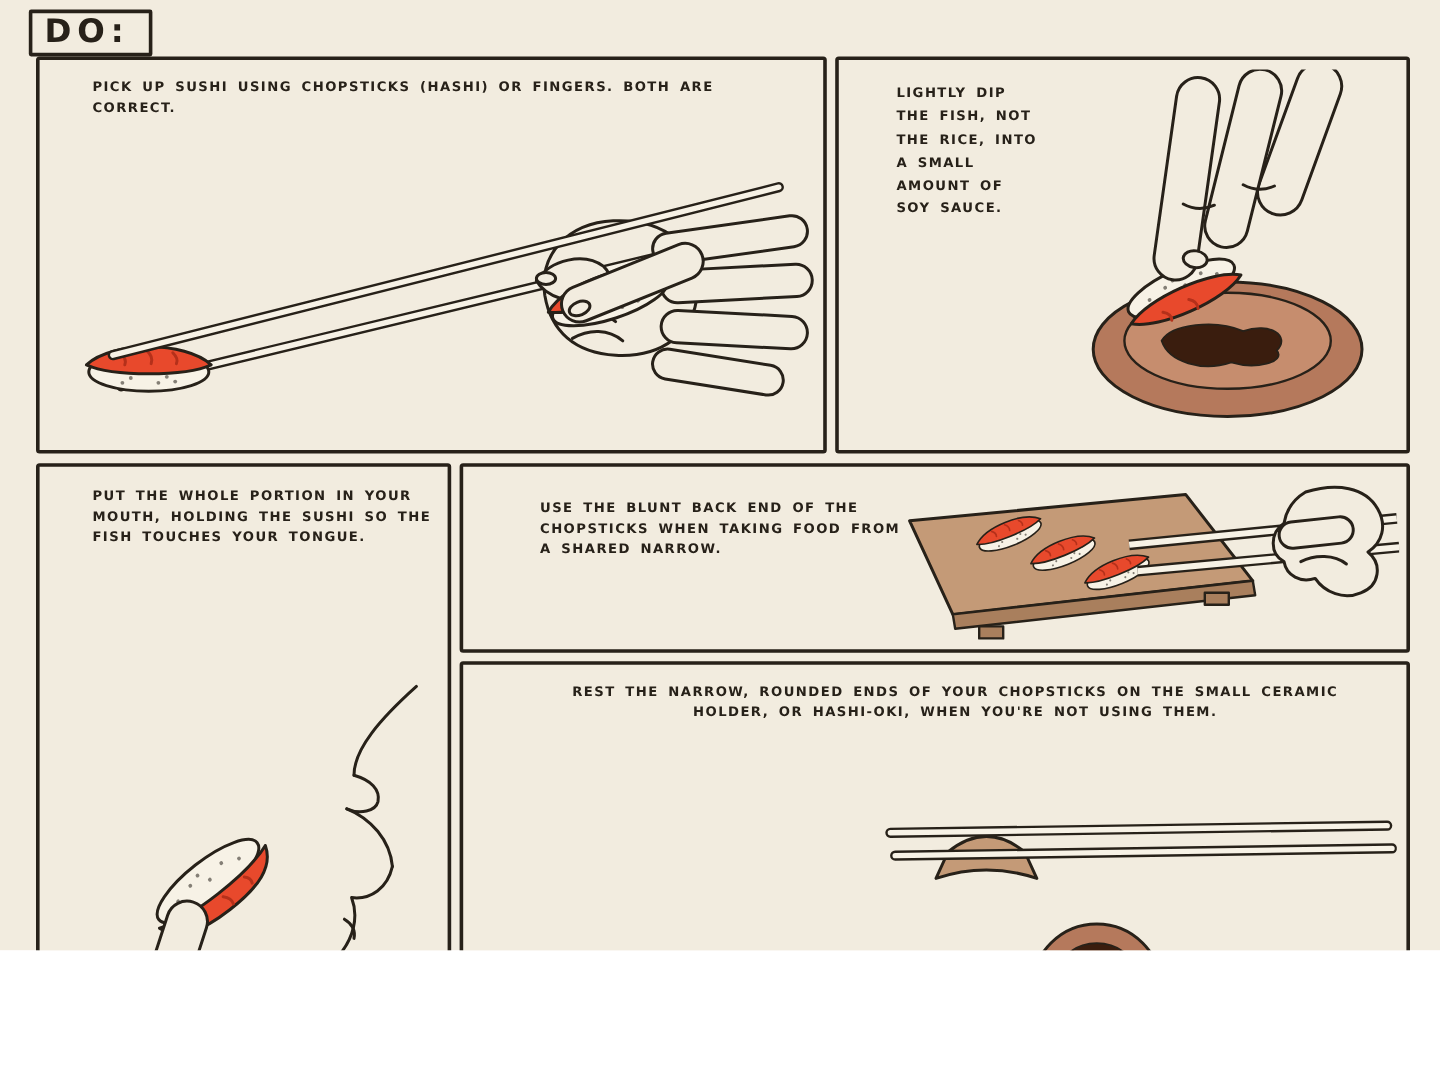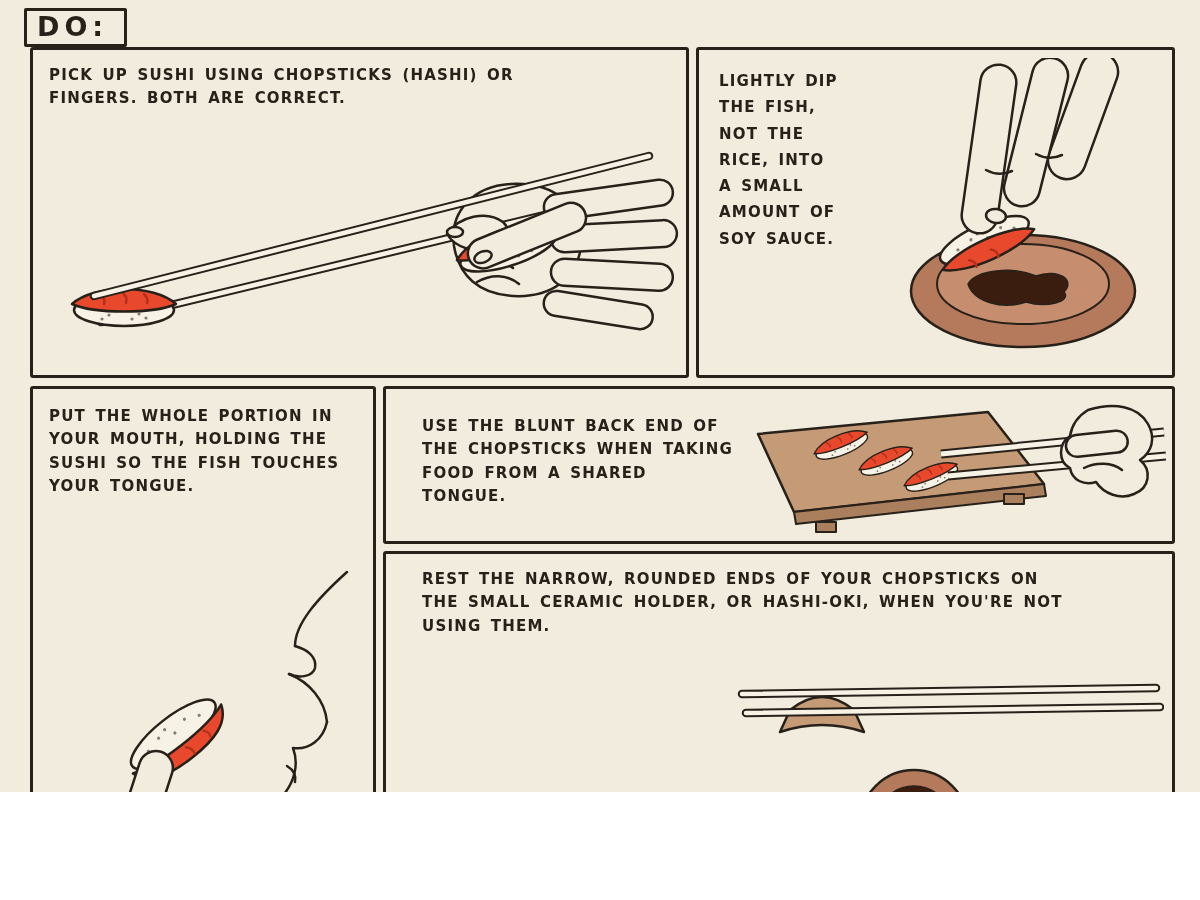--- a/index.html
+++ b/index.html
@@ -30,28 +30,28 @@
     position:absolute;border:3px solid var(--ink);border-radius:3px;
     background:var(--background);box-sizing:border-box;
   }
   #panel-pickup{left:30px;top:47px;width:659px;height:331px;}
   #panel-dip{left:696px;top:47px;width:479px;height:331px;}
   #panel-mouth{left:30px;top:386px;width:346px;height:509px;}
   #panel-shared{left:383px;top:386px;width:792px;height:158px;}
   #panel-rest{left:383px;top:551px;width:792px;height:344px;}
   .panel-text{
     position:absolute;
-    font-size:15px;font-weight:700;letter-spacing:1.2px;word-spacing:3px;
-    line-height:1.55;color:var(--ink);
+    font-size:11px;font-weight:700;letter-spacing:1.2px;word-spacing:3px;
+    line-height:1.55;color:var(--ink);margin-left:28px;
   }
   #panel-pickup .panel-text{left:16px;top:14px;width:540px;}
   #panel-dip .panel-text{left:20px;top:18px;width:122px;line-height:1.75;}
   #panel-mouth .panel-text{left:16px;top:16px;width:305px;}
   #panel-shared .panel-text{left:36px;top:26px;width:315px;}
-  #panel-rest .text-rest{left:36px;top:14px;width:660px;}
+  #panel-rest .text-rest{left:52px;top:14px;width:660px;text-align:center;}
   #panel-rest .text-signal{left:36px;top:100px;width:338px;line-height:1.95;}
   .ill{position:absolute;}
   #ill-pickup{left:6px;top:76px;}
   #ill-dip{right:4px;top:8px;}
   #ill-mouth{left:4px;top:165px;}
   #ill-shared{right:6px;top:3px;}
   #ill-rest-holder{right:8px;top:96px;}
   #ill-rest-saucer{right:8px;top:198px;}
 
   
@@ -196,21 +196,21 @@
         <rect class="skin" x="150" y="-2" width="36" height="152" rx="18" transform="rotate(14 168 74)"></rect>
         <rect class="skin" x="103" y="6" width="36" height="170" rx="18" transform="rotate(8 121 91)"></rect>
         <ellipse class="skin" transform="rotate(8 128 158)" cx="128" cy="158" rx="10" ry="7"></ellipse>
         <path class="ink" d="M 118 112 q 13 7 26 1"></path>
         <path class="ink" d="M 168 96 q 13 7 26 1"></path>
       </g>
     </svg>
   </div>
 
   <div class="panel" id="panel-shared">
-    <div class="panel-text">USE THE BLUNT BACK END OF THE CHOPSTICKS WHEN TAKING FOOD FROM A SHARED TONGUE.</div>
+    <div class="panel-text">USE THE BLUNT BACK END OF THE CHOPSTICKS WHEN TAKING FOOD FROM A SHARED NARROW.</div>
     <svg id="ill-shared" class="ill" width="430" height="146" viewBox="0 0 430 146">
       <g>
         <polygon class="wood" points="22,42 252,20 308,92 58,120"></polygon>
         <polygon class="wood-dark" points="58,120 308,92 310,104 60,132"></polygon>
         <rect class="wood-dark" x="80" y="130" width="20" height="10"></rect>
         <rect class="wood-dark" x="268" y="102" width="20" height="10"></rect>
       </g>
       <g>
           <use href="#nigiri" transform="translate(105,52) rotate(-22) scale(0.55)"></use>
         </g>

